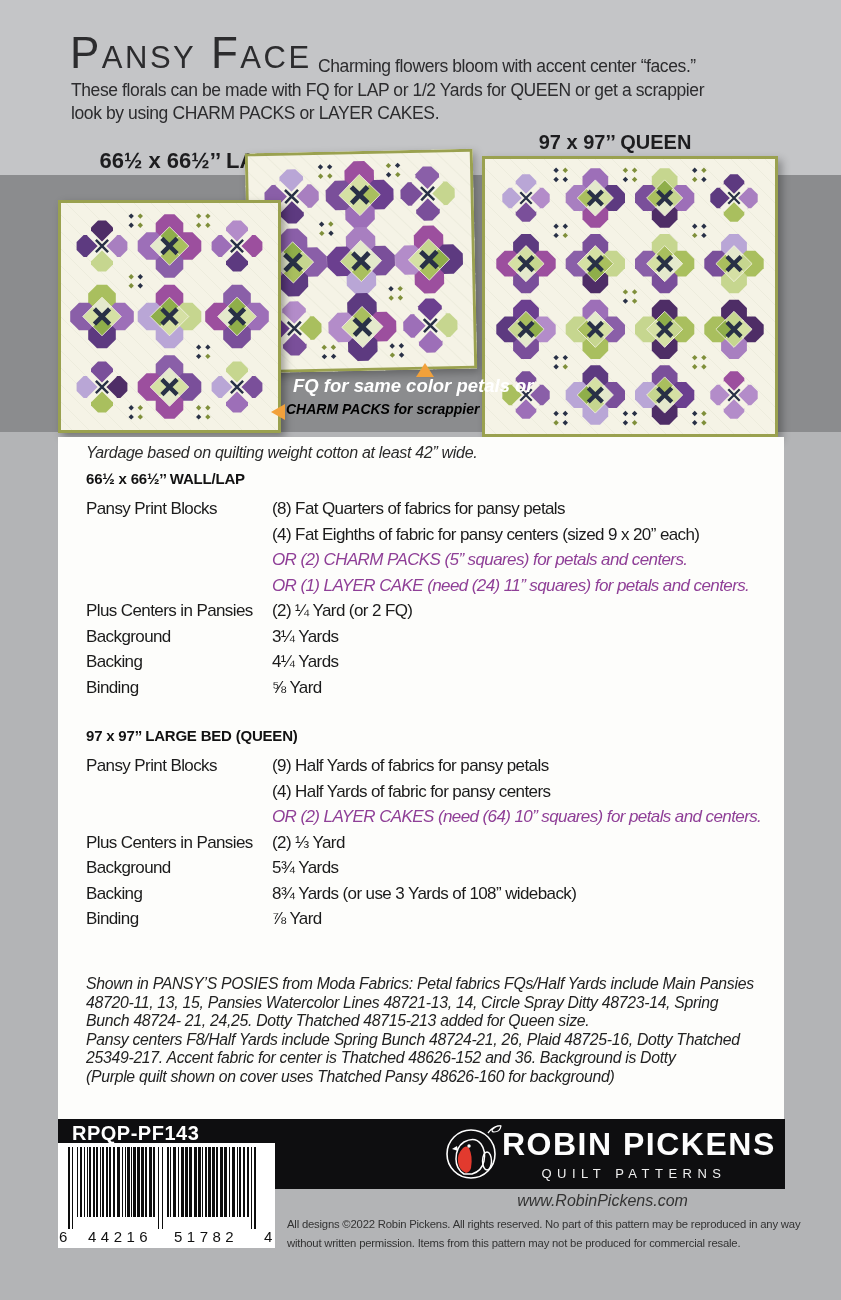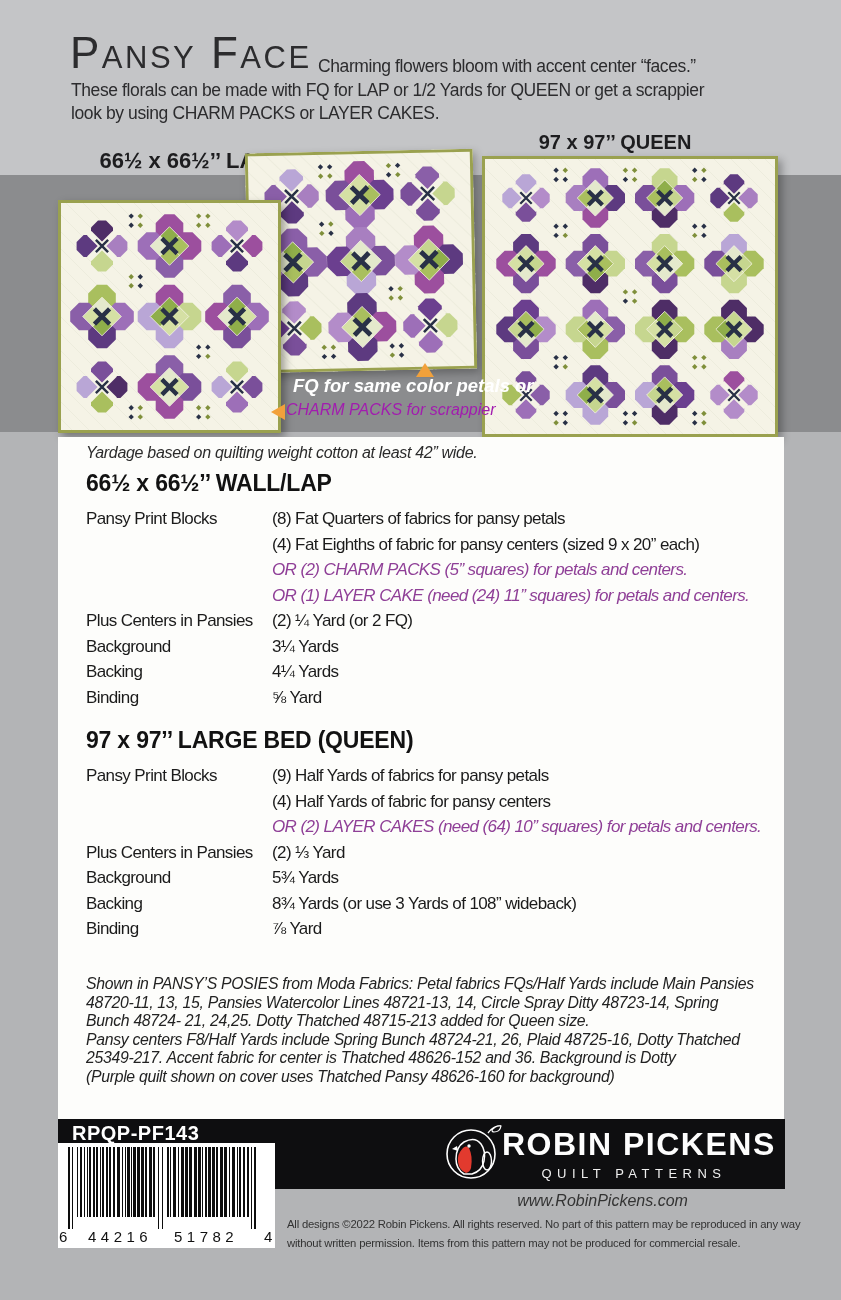--- a/index.html
+++ b/index.html
@@ -24,34 +24,34 @@
 
   
   .quilt{position:absolute;line-height:0;}
   #quilt-mid{left:247px;top:151px;transform:rotate(-1.2deg);box-shadow:3px 4px 8px rgba(0,0,0,.28);}
   #quilt-queen{left:482px;top:156px;box-shadow:4px 4px 8px rgba(0,0,0,.3);}
   #quilt-lap{left:58px;top:200px;box-shadow:4px 4px 8px rgba(0,0,0,.35);}
 
   
   .callout-l1{position:absolute;left:293px;top:375px;font-size:18.5px;font-style:italic;
               font-weight:bold;color:#fff;}
-  .callout-l2{position:absolute;left:286px;top:401px;font-size:16px;font-style:italic;
-              font-weight:normal;color:#a21caf;}
+  .callout-l2{position:absolute;left:286px;top:401px;font-size:14px;font-style:italic;
+              font-weight:bold;color:#000000;}
   .arrow-up{position:absolute;left:416px;top:363px;width:0;height:0;
             border-left:9px solid transparent;border-right:9px solid transparent;
             border-bottom:14px solid #f2a13b;}
   .arrow-left{position:absolute;left:271px;top:404px;width:0;height:0;
             border-top:8px solid transparent;border-bottom:8px solid transparent;
             border-right:14px solid #f2a13b;}
 
   
   .note{position:absolute;left:28px;top:7px;font-style:italic;font-size:16px;
         letter-spacing:-0.3px;color:#2b2b2b;}
   .section{position:absolute;left:28px;width:690px;}
-  .sec-h{font-weight:bold;font-size:23px;color:#121212;margin:0 0 9px 0;letter-spacing:-0.2px;}
+  .sec-h{font-weight:bold;font-size:15px;color:#121212;margin:0 0 9px 0;letter-spacing:-0.2px;}
   .yrow{display:flex;font-size:17px;line-height:25.5px;letter-spacing:-0.6px;color:#1b1b1b;}
   .yrow .lab{width:186px;flex:none;white-space:nowrap;}
   .yrow .val{white-space:nowrap;}
   .yrow.accent .val{color:#8f3f97;font-style:italic;}
   .footnote{position:absolute;left:28px;top:538px;font-style:italic;font-size:15.8px;
             line-height:18.6px;letter-spacing:-0.3px;color:#222;}
 
   
   .blackbar{position:absolute;left:58px;top:1119px;width:727px;height:70px;background:#0e0e10;}
   .sku{position:absolute;left:72px;top:1122px;font-size:20px;font-weight:bold;color:#fff;letter-spacing:.5px;}

